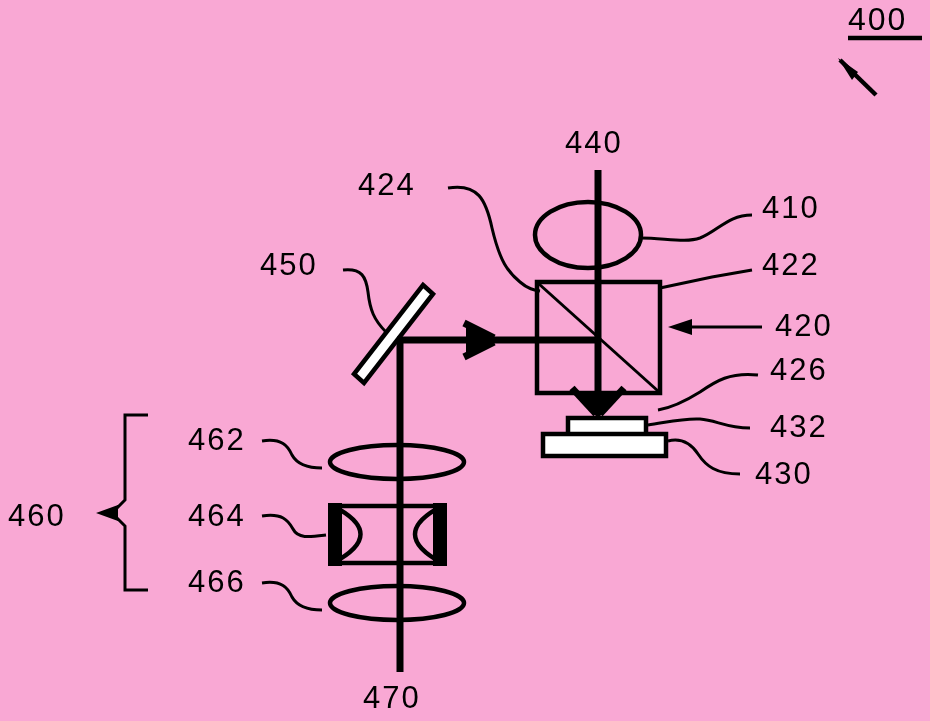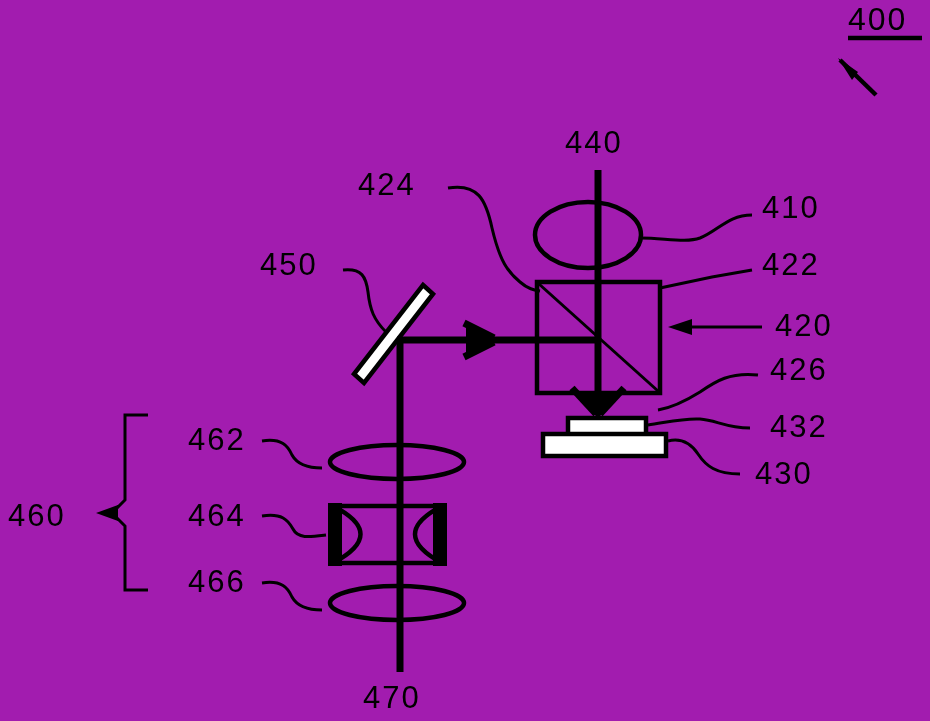--- a/index.html
+++ b/index.html
@@ -8,21 +8,21 @@
     padding: 0;
     background: #ffffff;
   }
   body {
     font-family: "Liberation Sans", sans-serif;
   }
   #figure-root {
     position: relative;
     width: 930px;
     height: 721px;
-    background: #a21caf;
+    background: #f9a8d4;
     overflow: hidden;
   }
   #figure-svg {
     position: absolute;
     left: 0;
     top: 0;
     width: 930px;
     height: 721px;
   }
   .ref-label {

